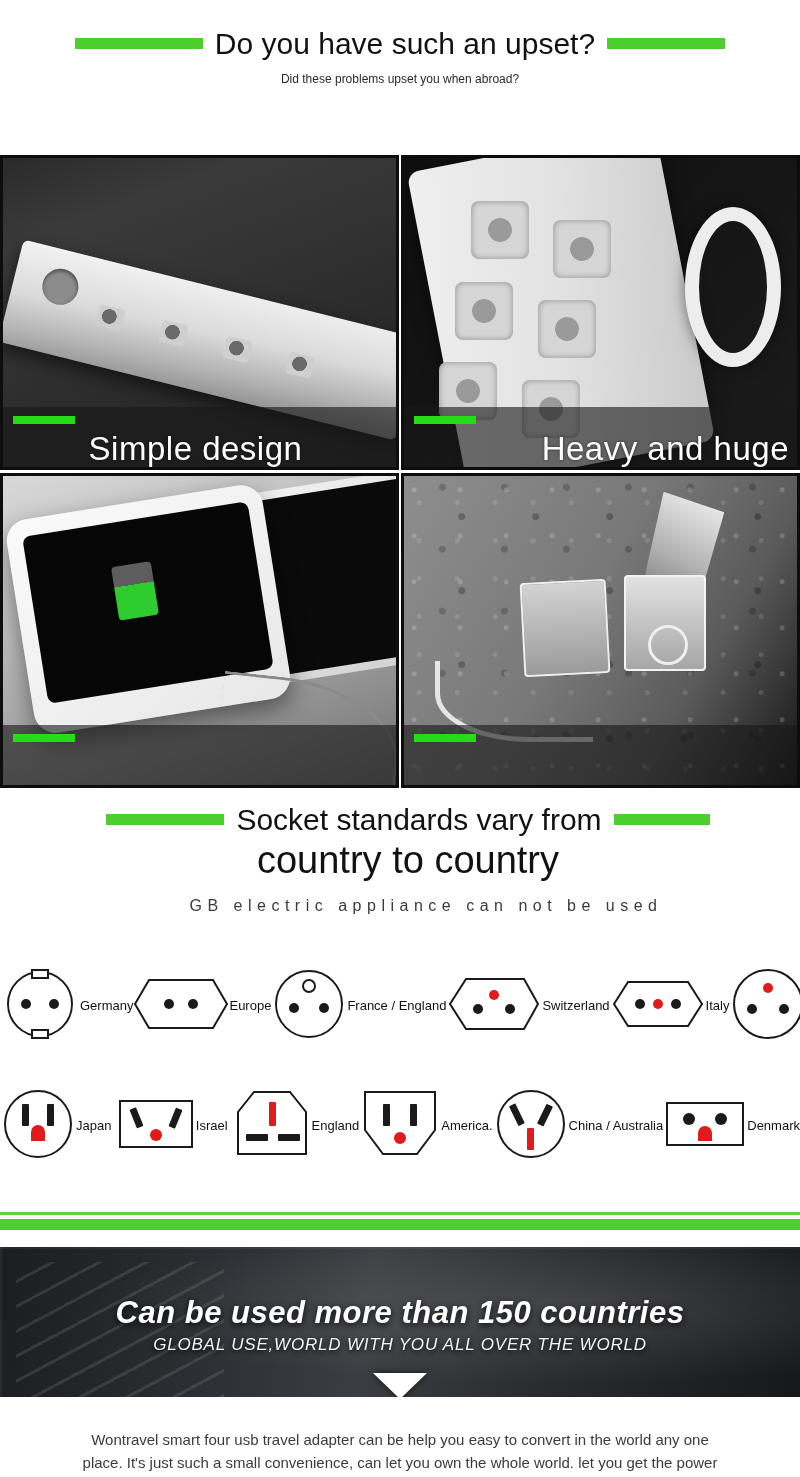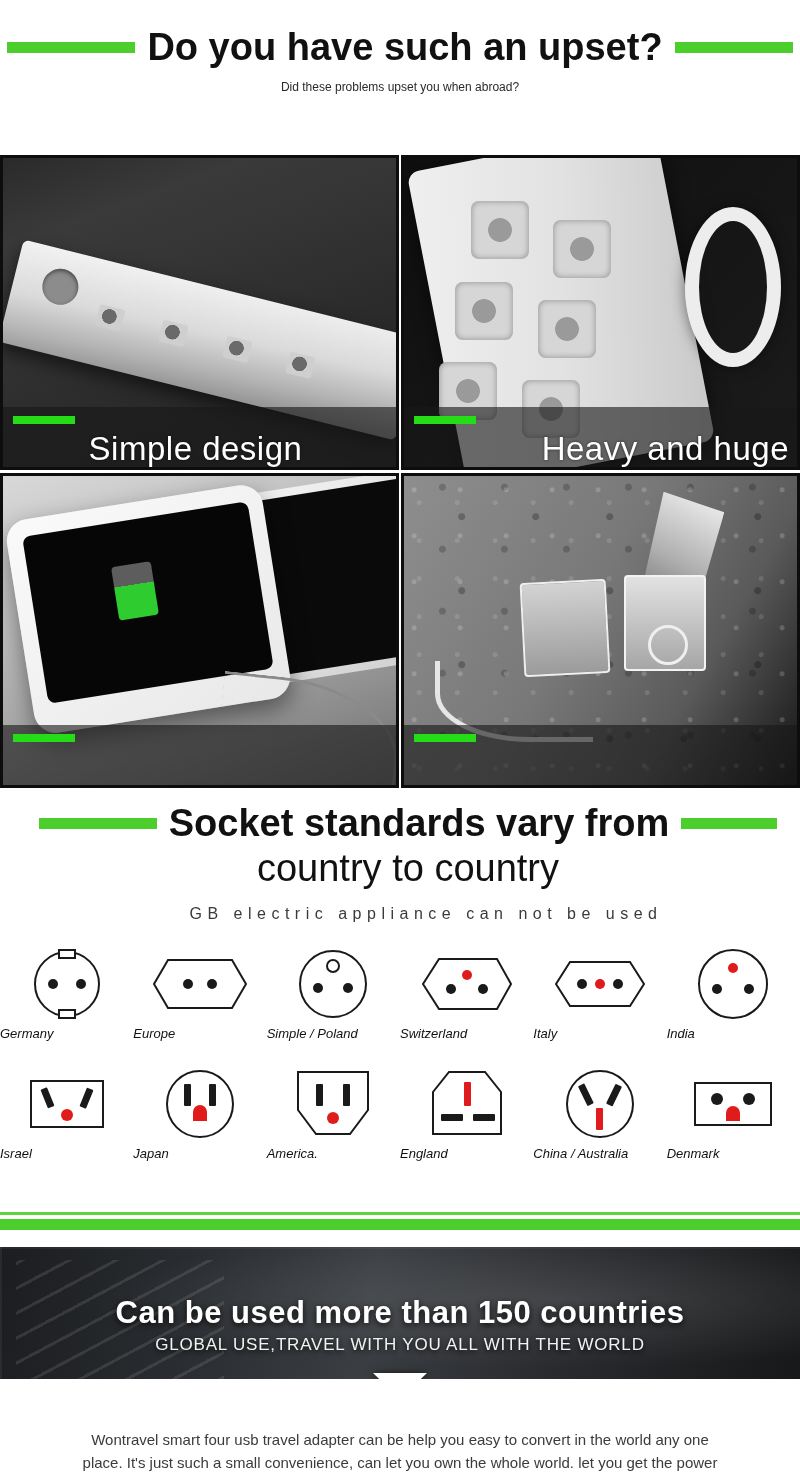--- a/index.html
+++ b/index.html
@@ -18,22 +18,22 @@
     align-items: center;
     justify-content: center;
     width: 800px;
   }
   .rule {
     height: 11px;
     background: #4ccf2c;
     flex: 0 0 auto;
   }
   .head-title {
-    font-size: 38px;
-    font-weight: 700;
+    font-size: 30px;
+    font-weight: 400;
     color: #111;
     letter-spacing: 0px;
     white-space: nowrap;
     padding: 0 12px;
     line-height: 1.05;
   }
   .subhead {
     text-align: center;
     font-size: 12px;
     color: #2a2a2a;
@@ -209,23 +209,23 @@
     letter-spacing: 5.5px;
     margin-top: 14px;
     padding-left: 36px;
   }
 
   .socket-grid { position: absolute; left: 0; top: 916px; width: 800px; }
   .socket-row { display: flex; width: 800px; height: 120px; }
   .socket-cell {
     flex: 1 1 0;
     display: flex;
-    flex-direction: column;
+    flex-direction: row;
+    align-items: center;
     justify-content: flex-start;
-    font-style: italic;
   }
   .socket-art { height: 80px; display: flex; align-items: center; justify-content: center; }
   .socket-label {
     font-size: 13px;
     color: #111;
     margin-top: 2px;
     white-space: nowrap;
   }
 
   
@@ -234,23 +234,24 @@
     width: 800px; height: 3px; background: #5bd73c;
   }
   .div-thick {
     position: absolute; left: 0; top: 1191px;
     width: 800px; height: 11px; background: #4ccf2c;
   }
 
   
   .banner {
     position: absolute; left: 0; top: 1219px;
-    width: 800px; height: 132px;
+    width: 800px; height: 150px;
     overflow: hidden;
     background: linear-gradient(100deg,#1b1d20 0%,#2b2e32 26%,#3a3d41 46%,#2a2c30 68%,#171819 100%);
+    font-style: italic;
   }
   .banner .room {
     position:absolute; inset:0;
     background-image:
       linear-gradient(90deg, rgba(255,255,255,.06) 0 2px, transparent 2px 120px),
       linear-gradient(180deg, rgba(255,255,255,.05) 0 2px, transparent 2px 70px),
       radial-gradient(ellipse at 70% 40%, rgba(255,255,255,.12), transparent 60%);
   }
   .banner .stair {
     position:absolute; left:2%; top:10%; width:26%; height:90%;
@@ -418,21 +419,21 @@
 
       <div class="socket-cell">
         <div class="socket-art">
           <svg width="76" height="76" viewBox="0 0 76 76">
             <circle cx="38" cy="38" r="33" fill="#fff" stroke="#1a1a1a" stroke-width="2"></circle>
             <circle cx="38" cy="20" r="6" fill="#fff" stroke="#1a1a1a" stroke-width="2"></circle>
             <circle cx="23" cy="42" r="5" fill="#1a1a1a"></circle>
             <circle cx="53" cy="42" r="5" fill="#1a1a1a"></circle>
           </svg>
         </div>
-        <div class="socket-label">Simple / Poland</div>
+        <div class="socket-label">France / England</div>
       </div>
 
       <div class="socket-cell">
         <div class="socket-art">
           <svg width="96" height="62" viewBox="0 0 96 62">
             <polygon points="20,6 78,6 92,31 78,56 20,56 4,31" fill="#fff" stroke="#1a1a1a" stroke-width="2"></polygon>
             <circle cx="48" cy="22" r="5" fill="#e01b1b"></circle>
             <circle cx="32" cy="36" r="5" fill="#1a1a1a"></circle>
             <circle cx="64" cy="36" r="5" fill="#1a1a1a"></circle>
           </svg>
@@ -463,68 +464,68 @@
         </div>
         <div class="socket-label">India</div>
       </div>
 
     </div>
 
     <div class="socket-row">
 
       <div class="socket-cell">
         <div class="socket-art">
+          <svg width="76" height="76" viewBox="0 0 76 76">
+            <circle cx="38" cy="38" r="33" fill="#fff" stroke="#1a1a1a" stroke-width="2"></circle>
+            <rect x="22" y="18" width="7" height="22" rx="1" fill="#1a1a1a"></rect>
+            <rect x="47" y="18" width="7" height="22" rx="1" fill="#1a1a1a"></rect>
+            <path d="M31 55 L31 46 a7 7 0 0 1 14 0 L45 55 Z" fill="#e01b1b"></path>
+          </svg>
+        </div>
+        <div class="socket-label">Japan</div>
+      </div>
+
+      <div class="socket-cell">
+        <div class="socket-art">
           <svg width="80" height="58" viewBox="0 0 80 58">
             <rect x="4" y="6" width="72" height="46" fill="#fff" stroke="#1a1a1a" stroke-width="2"></rect>
             <rect x="17" y="13" width="7" height="20" rx="1" fill="#1a1a1a" transform="rotate(-22 20 23)"></rect>
             <rect x="56" y="13" width="7" height="20" rx="1" fill="#1a1a1a" transform="rotate(22 59 23)"></rect>
             <circle cx="40" cy="40" r="6" fill="#e01b1b"></circle>
           </svg>
         </div>
         <div class="socket-label">Israel</div>
       </div>
 
       <div class="socket-cell">
         <div class="socket-art">
-          <svg width="76" height="76" viewBox="0 0 76 76">
-            <circle cx="38" cy="38" r="33" fill="#fff" stroke="#1a1a1a" stroke-width="2"></circle>
-            <rect x="22" y="18" width="7" height="22" rx="1" fill="#1a1a1a"></rect>
-            <rect x="47" y="18" width="7" height="22" rx="1" fill="#1a1a1a"></rect>
-            <path d="M31 55 L31 46 a7 7 0 0 1 14 0 L45 55 Z" fill="#e01b1b"></path>
-          </svg>
-        </div>
-        <div class="socket-label">Japan</div>
+          <svg width="80" height="72" viewBox="0 0 80 72">
+            <polygon points="22,4 58,4 74,24 74,66 6,66 6,24" fill="#fff" stroke="#1a1a1a" stroke-width="2"></polygon>
+            <rect x="37" y="14" width="7" height="24" rx="1" fill="#e01b1b"></rect>
+            <rect x="14" y="46" width="22" height="7" rx="1" fill="#1a1a1a"></rect>
+            <rect x="46" y="46" width="22" height="7" rx="1" fill="#1a1a1a"></rect>
+          </svg>
+        </div>
+        <div class="socket-label">England</div>
       </div>
 
       <div class="socket-cell">
         <div class="socket-art">
           <svg width="82" height="72" viewBox="0 0 82 72">
             <polygon points="6,4 76,4 76,42 58,66 24,66 6,42" fill="#fff" stroke="#1a1a1a" stroke-width="2"></polygon>
             <rect x="24" y="16" width="7" height="22" rx="1" fill="#1a1a1a"></rect>
             <rect x="51" y="16" width="7" height="22" rx="1" fill="#1a1a1a"></rect>
             <circle cx="41" cy="50" r="6" fill="#e01b1b"></circle>
           </svg>
         </div>
         <div class="socket-label">America.</div>
       </div>
 
       <div class="socket-cell">
         <div class="socket-art">
-          <svg width="80" height="72" viewBox="0 0 80 72">
-            <polygon points="22,4 58,4 74,24 74,66 6,66 6,24" fill="#fff" stroke="#1a1a1a" stroke-width="2"></polygon>
-            <rect x="37" y="14" width="7" height="24" rx="1" fill="#e01b1b"></rect>
-            <rect x="14" y="46" width="22" height="7" rx="1" fill="#1a1a1a"></rect>
-            <rect x="46" y="46" width="22" height="7" rx="1" fill="#1a1a1a"></rect>
-          </svg>
-        </div>
-        <div class="socket-label">England</div>
-      </div>
-
-      <div class="socket-cell">
-        <div class="socket-art">
           <svg width="76" height="76" viewBox="0 0 76 76">
             <circle cx="38" cy="38" r="33" fill="#fff" stroke="#1a1a1a" stroke-width="2"></circle>
             <rect x="20" y="18" width="7" height="22" rx="1" fill="#1a1a1a" transform="rotate(-26 23 28)"></rect>
             <rect x="49" y="18" width="7" height="22" rx="1" fill="#1a1a1a" transform="rotate(26 52 28)"></rect>
             <rect x="34" y="42" width="7" height="22" rx="1" fill="#e01b1b"></rect>
           </svg>
         </div>
         <div class="socket-label">China / Australia</div>
       </div>
 
@@ -543,19 +544,19 @@
     </div>
   </div>
 
   <div class="div-thin"></div>
   <div class="div-thick"></div>
 
   <div class="banner">
     <div class="room"></div>
     <div class="stair"></div>
     <div class="banner-title">Can be used more than 150 countries</div>
-    <div class="banner-sub">GLOBAL USE,TRAVEL WITH YOU ALL WITH THE WORLD</div>
+    <div class="banner-sub">GLOBAL USE,WORLD WITH YOU ALL OVER THE WORLD</div>
     <div class="chev"></div>
   </div>
 
   <div class="footer-text">Wontravel smart four usb travel adapter can be help you easy to convert in the world any one place. It's just such a small convenience, can let you own the whole world. let you get the power connect all over the world.</div>
 
 </div>
 
 </body></html>

